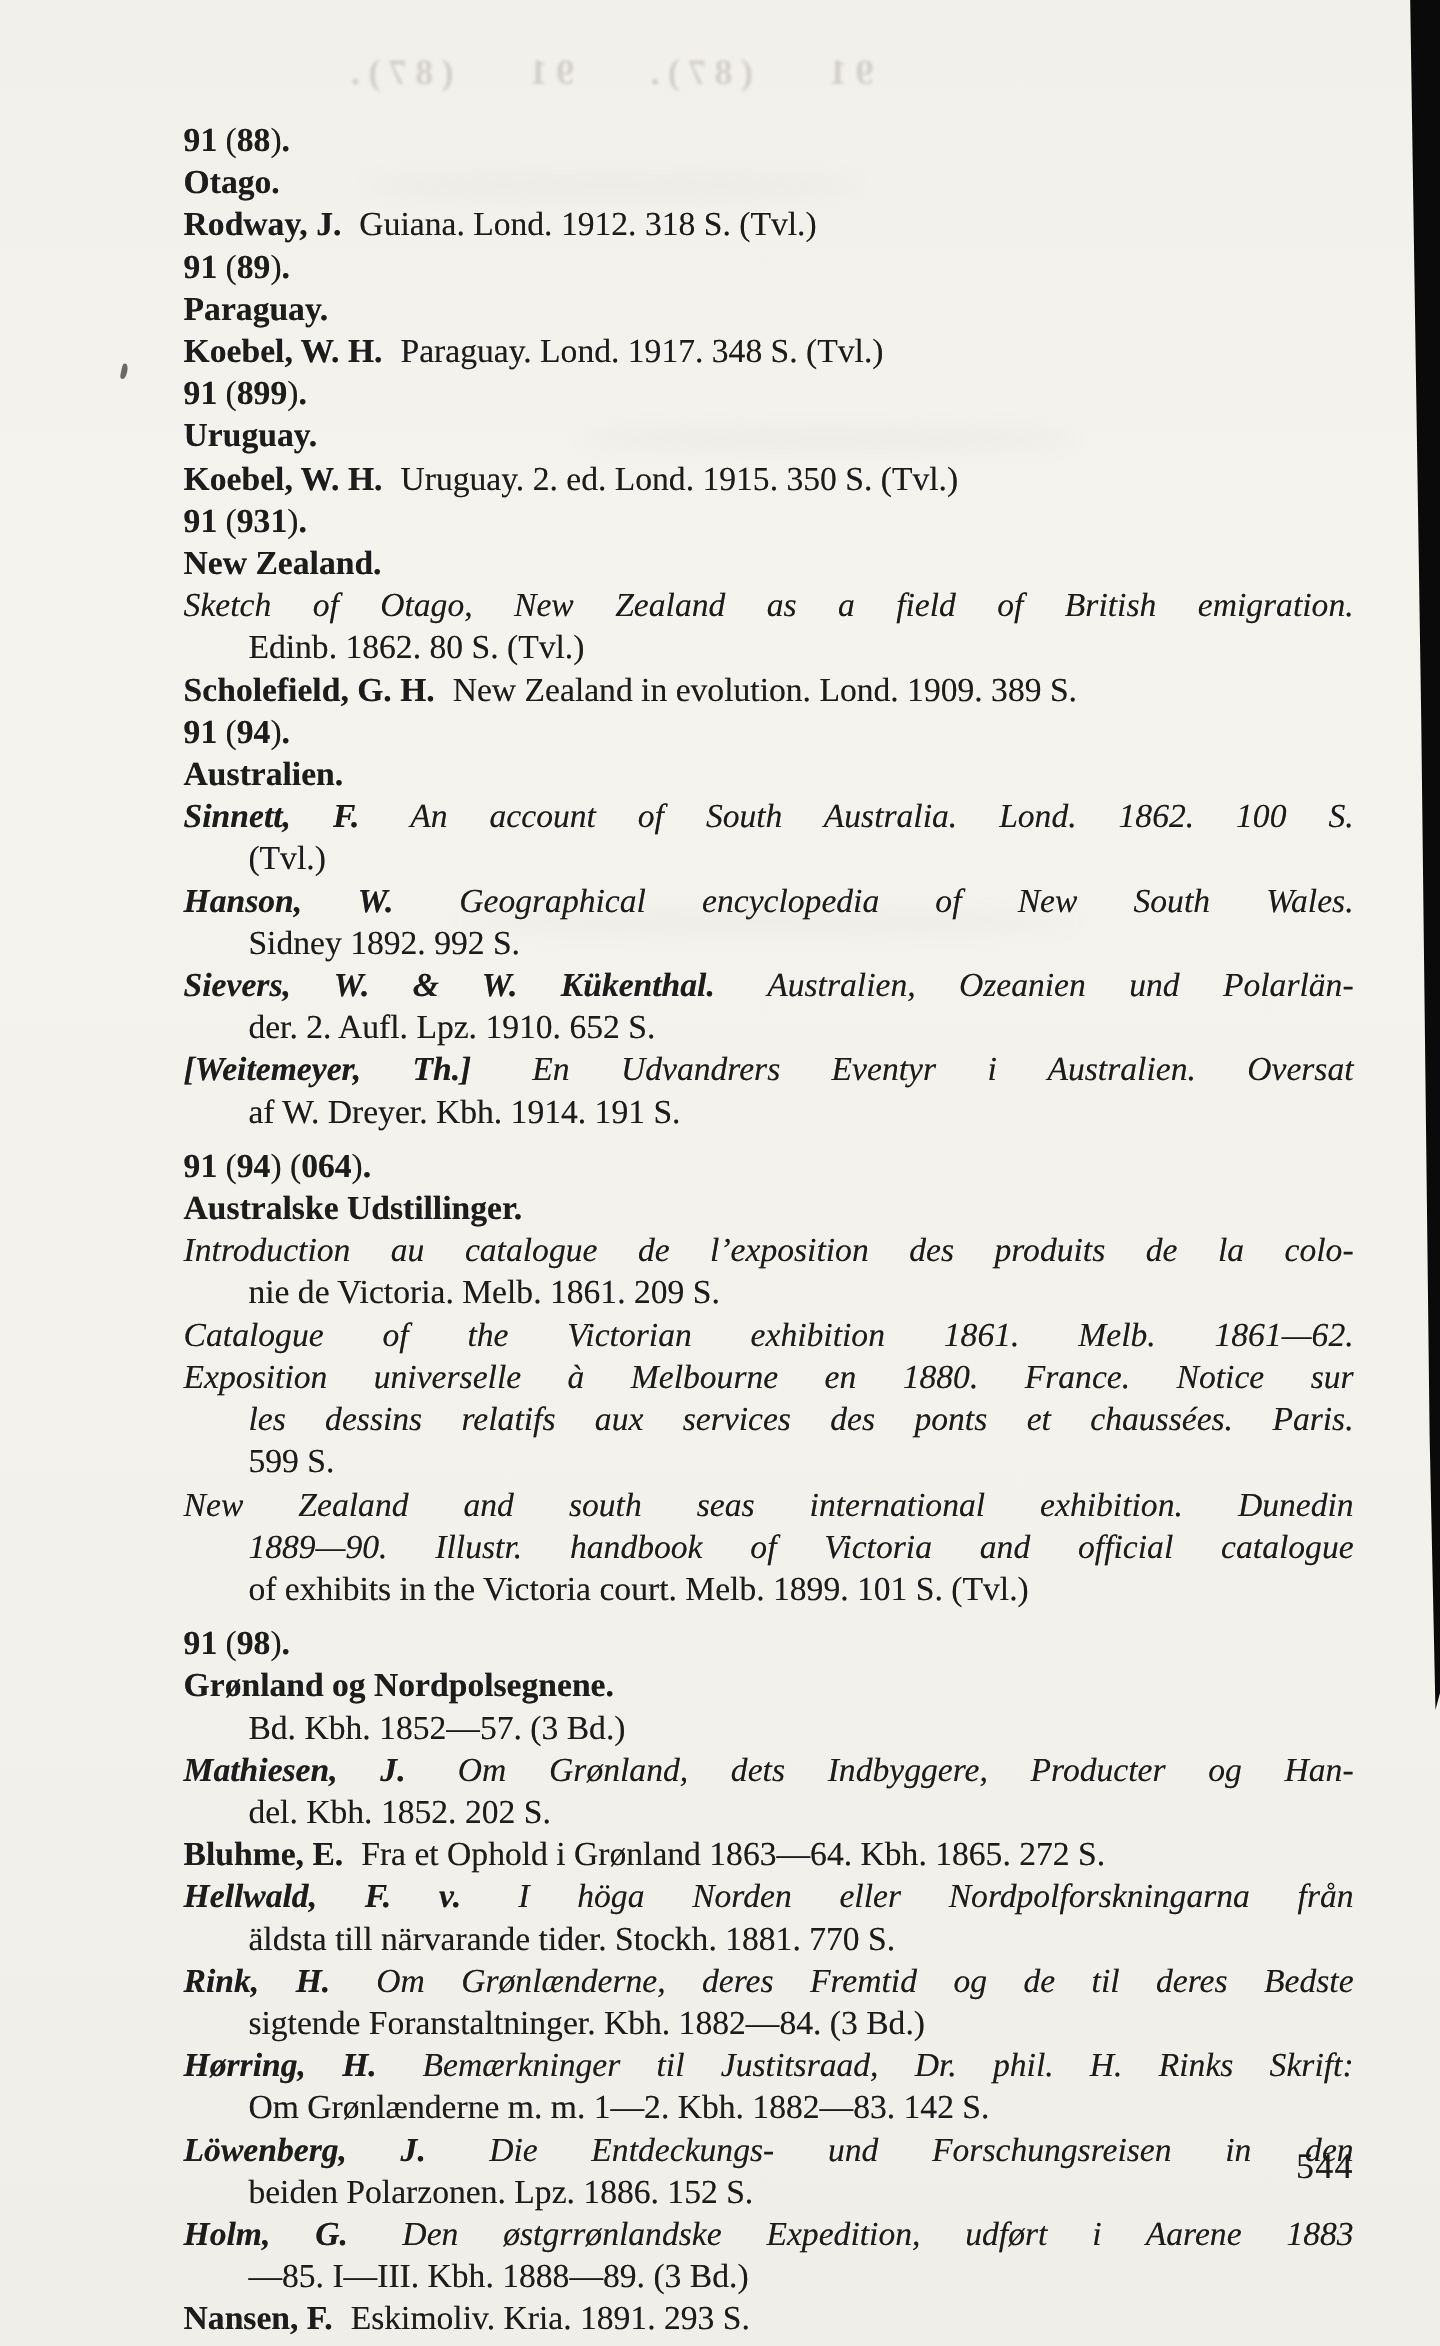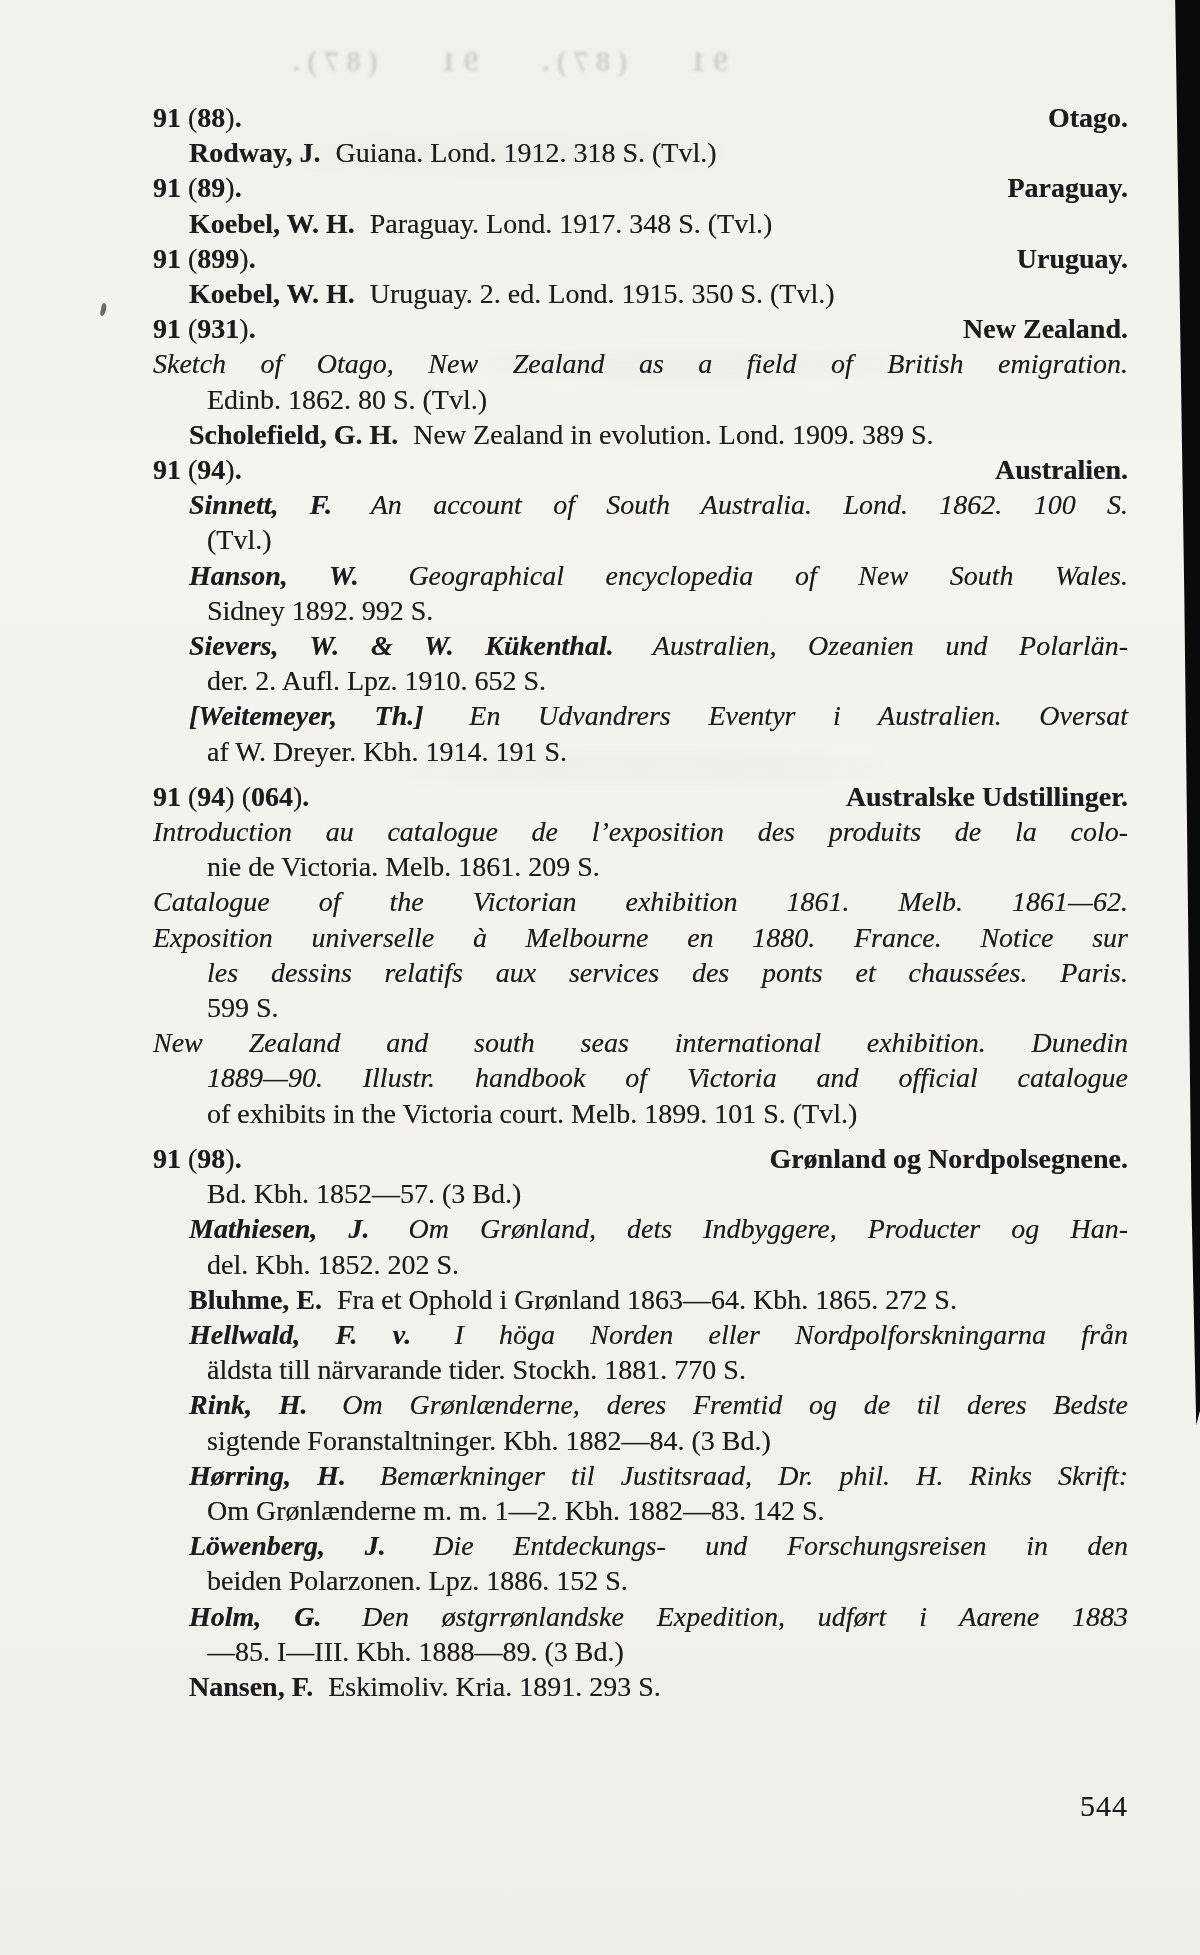--- a/index.html
+++ b/index.html
@@ -40,27 +40,28 @@
     left: 153px; top: 100px; width: 975px;
     font-size: 28px;
     line-height: 35.2px;
     text-shadow: 0 0 0.4px rgba(20,20,20,0.55);
   }
   .section.gap { margin-top: 10px; }
   .codeline {
     display: flex;
     justify-content: space-between;
     font-weight: 700;
+    flex-direction: column;
   }
   .codeline .pn { font-weight: 400; }
   .heading { font-weight: 700; }
   .line { min-height: 35.2px; }
   .line.indent { padding-left: 54px; }
   .line.fill { text-align: justify; text-align-last: justify; font-style: italic; }
-  .b { font-weight: 700; margin-right: 8px; margin-left: 36px; }
+  .b { font-weight: 700; margin-right: 8px; }
 
   .page-number {
     position: absolute;
     left: 153px; width: 975px;
     top: 1789px;
     text-align: right;
     font-size: 30px;
     letter-spacing: 1px;
     text-shadow: 0 0 0.4px rgba(20,20,20,0.5);
   }

